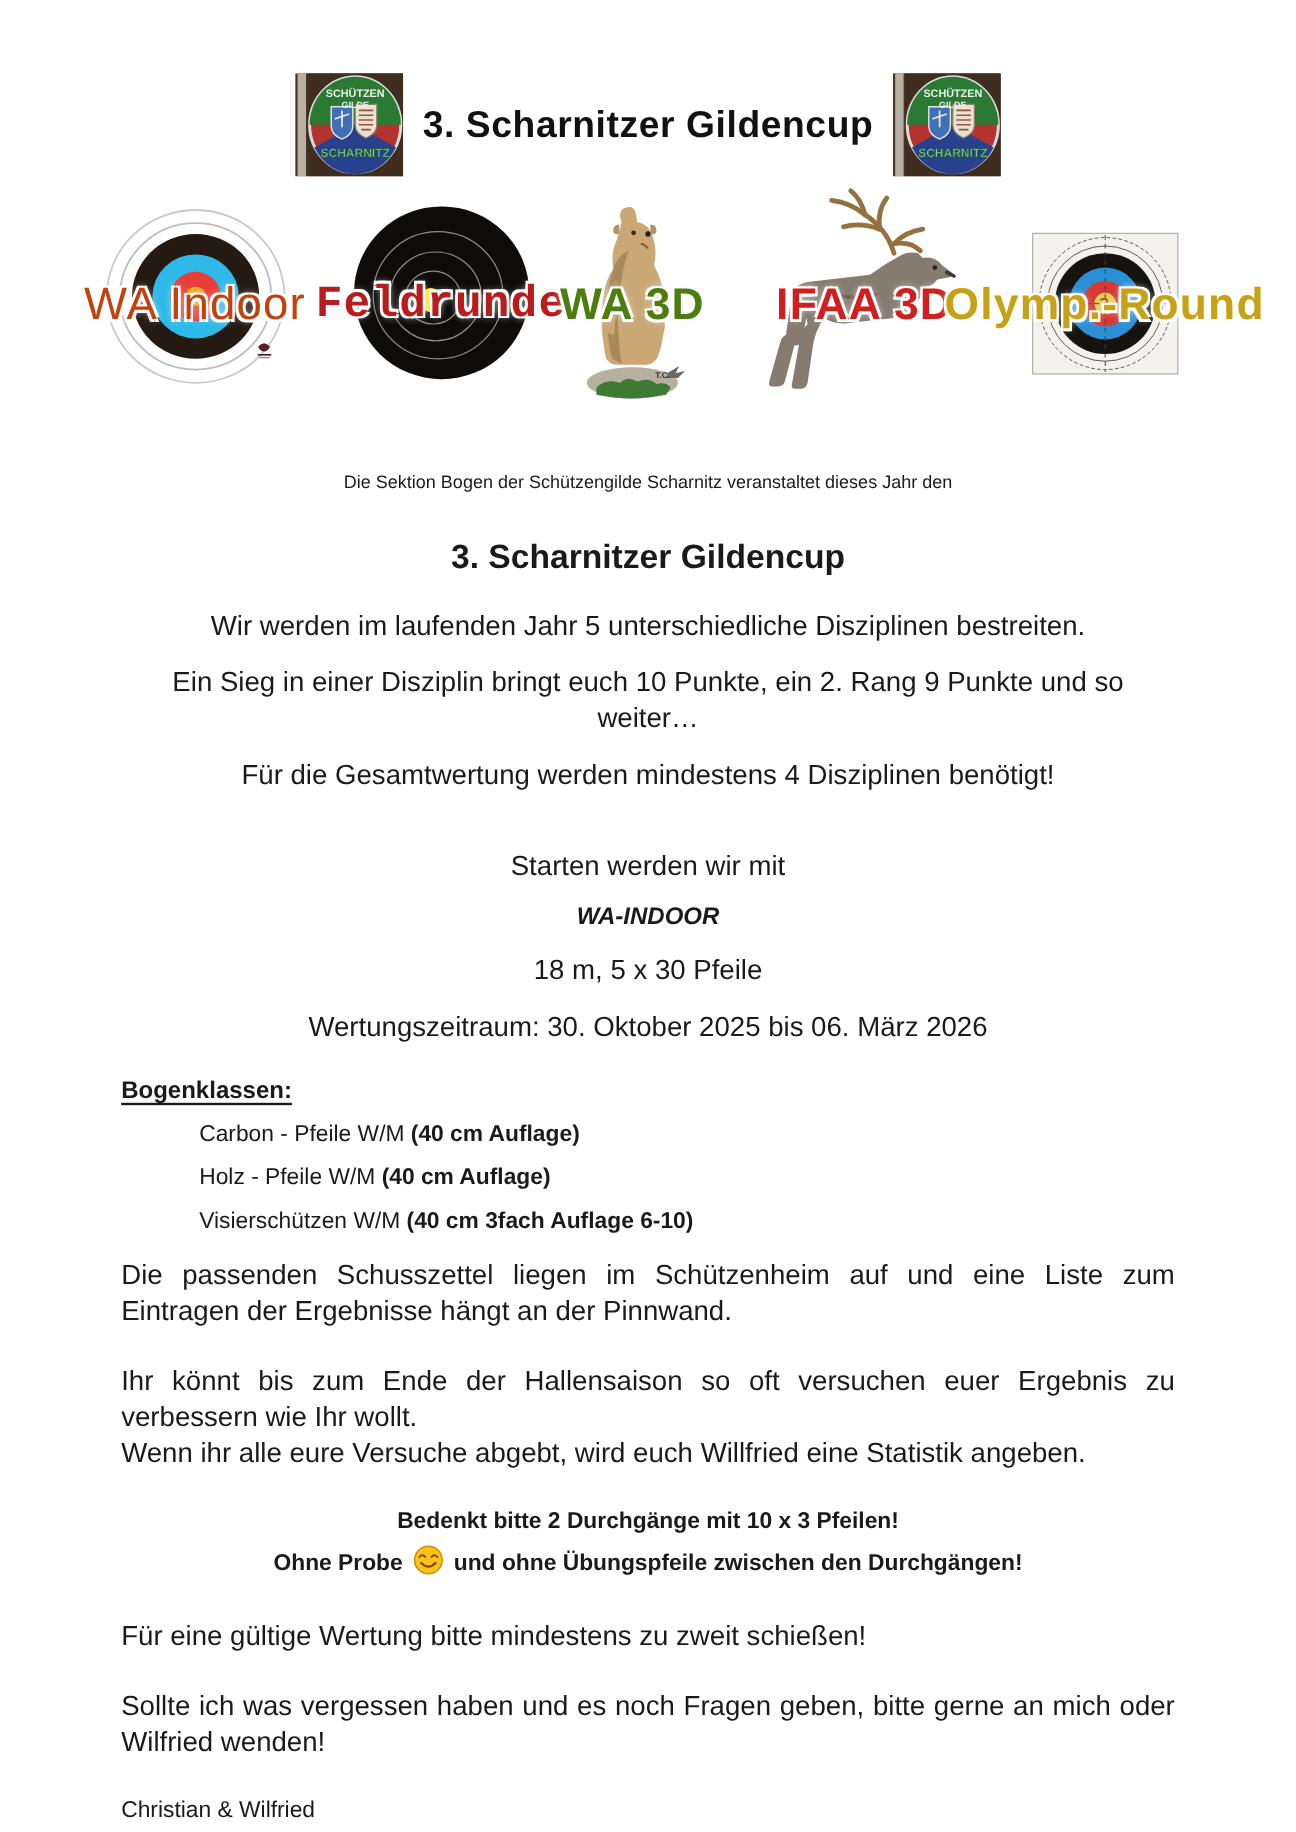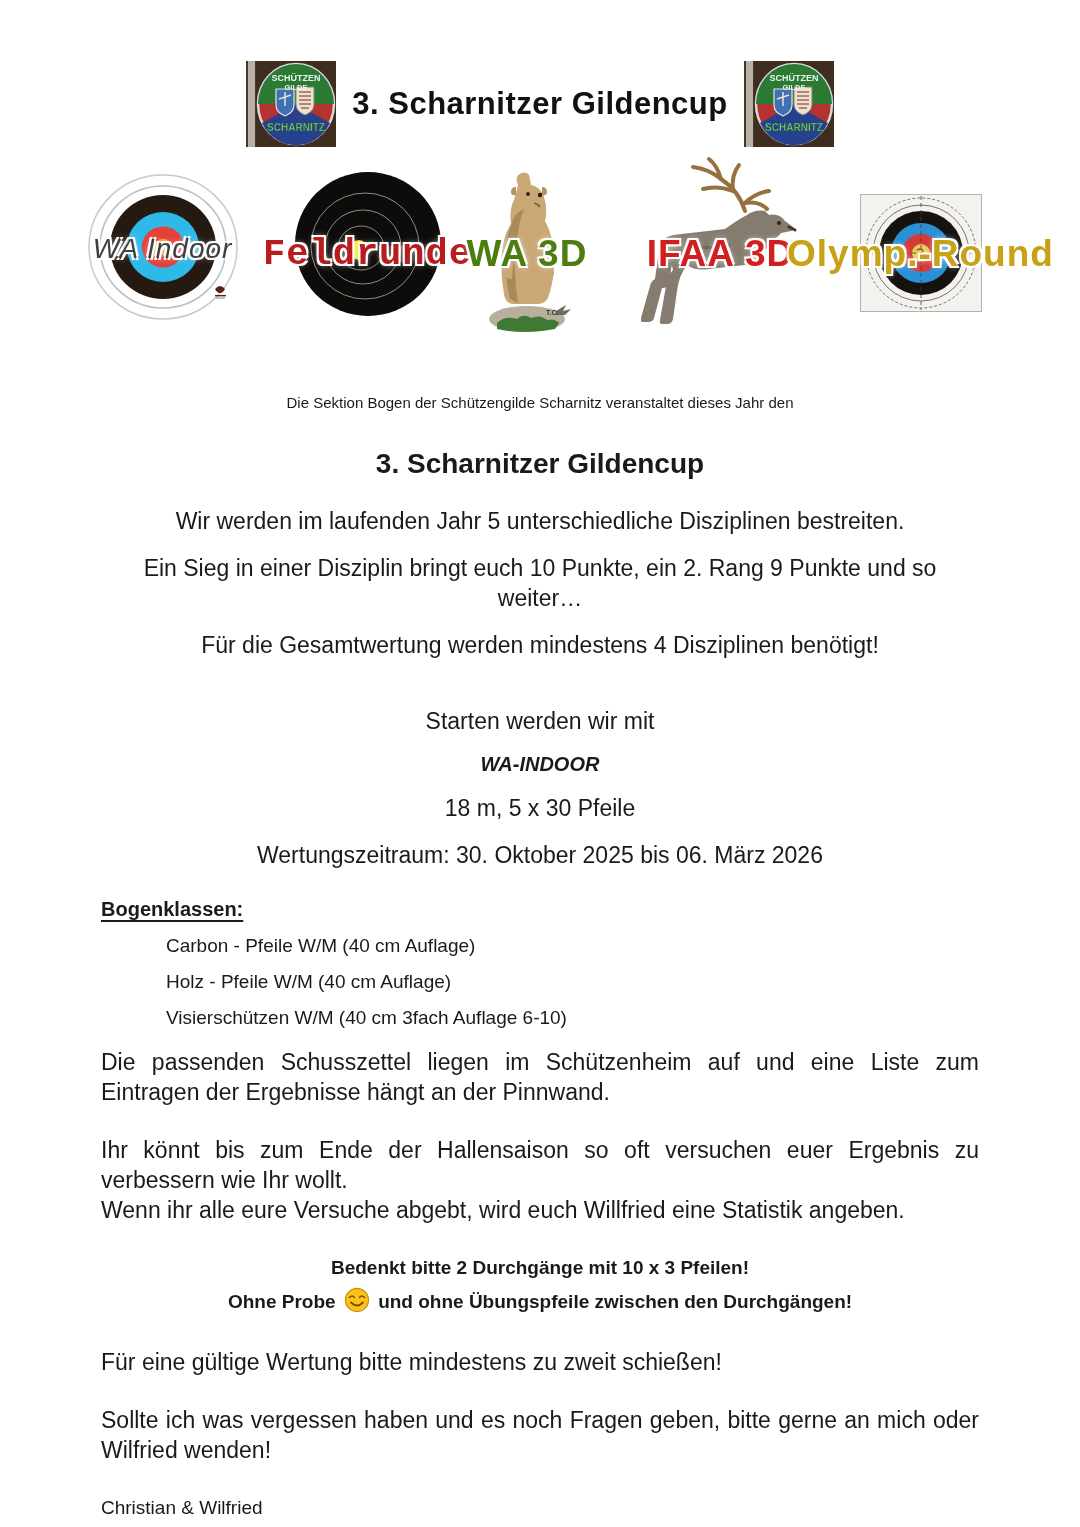--- a/index.html
+++ b/index.html
@@ -12,39 +12,39 @@
   .badge-wrap { width:90px; height:86px; flex:0 0 auto; }
   .page-title { font-size:31px; font-weight:700; letter-spacing:0.5px; color:#111; }
 
   
   .disciplines { position:relative; height:175px; margin-top:16px; }
   .disc-cell { position:absolute; top:0; height:170px; }
   .disc-img { position:absolute; left:50%; transform:translateX(-50%); }
   .disc-label { position:absolute; left:50%; transform:translateX(-50%); top:70px;
       white-space:nowrap; font-size:37px; font-weight:700; letter-spacing:1px; z-index:5;
       text-shadow:-2px -2px 0 #fff, 2px -2px 0 #fff, -2px 2px 0 #fff, 2px 2px 0 #fff, 0 0 7px #fff; }
-  .lbl-wa-indoor { color:#404040; font-weight:400; font-size:28px;font-style:italic; }
+  .lbl-wa-indoor { color:#c2410c; font-weight:400; font-size:38px; }
   .lbl-feldrunde { color:#b91c1c;font-family:Liberation Mono, monospace; }
   .lbl-wa3d { color:#4d7c0f; }
   .lbl-ifaa { color:#d11f1f; }
   .lbl-olymp { color:#c7a116; }
 
   
   .doc { width:878px; margin:0 auto; }
   .center { text-align:center; }
   .justify { text-align:justify; }
   .t-body { font-size:23px; line-height:30px; }
   .intro { margin-top:50px; font-size:15px; }
   .doc-heading { margin-top:30px; font-size:28px; font-weight:700; }
   .spaced { margin-top:17px; }
   .gap-lg { margin-top:46px; }
   .wa-indoor-line { font-size:20px; font-weight:700; font-style:italic; }
   .classes-heading { margin-top:28px; font-size:20px; font-weight:700; text-decoration:underline; text-underline-offset:4px; }
   .class-line { margin-top:14px; padding-left:65px; font-size:19px; }
-  .bold { font-weight:400; }
+  .bold { font-weight:700; }
   .para { margin-top:12px; }
   .bold-center { font-weight:700; font-size:19px; }
   .emoji { display:inline-block; width:26px; height:26px; vertical-align:-5px; margin:0 3px; }
   .sig { margin-top:32px; font-size:19px; }
 </style>
 </head>
 <body>
 
 <div class="page">
 

